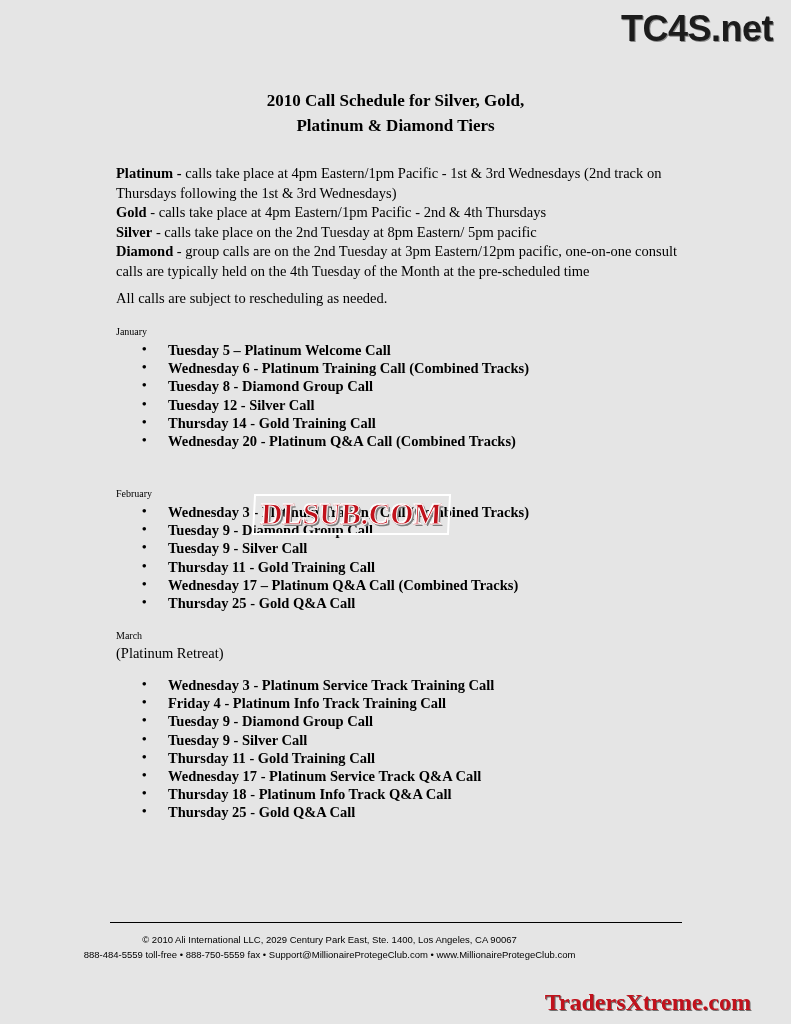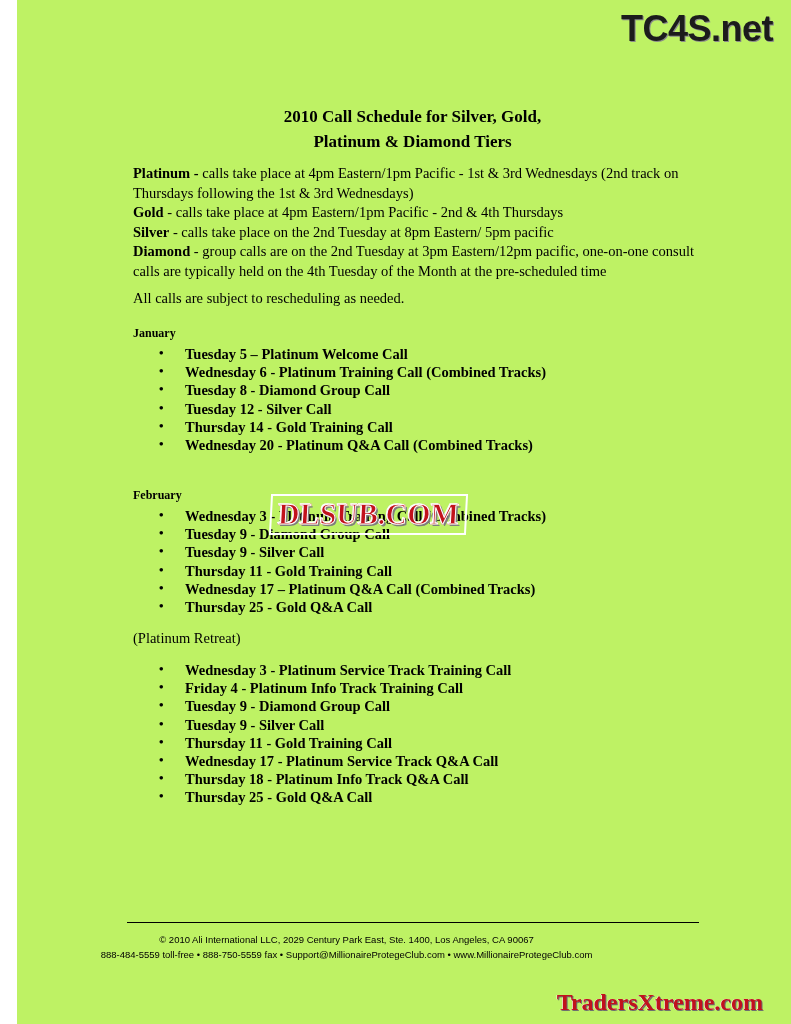--- a/index.html
+++ b/index.html
@@ -11,41 +11,40 @@
     width: 791px;
     height: 1024px;
     position: relative;
     font-family: "Liberation Serif", serif;
     color: #000000;
     overflow: hidden;
   }
   .page {
     position: absolute;
     inset: 0;
-    background: #bef264;
-    margin-left: 17px;
+    background: #e5e5e5;
   }
 
   
   .tc4s {
     position: absolute;
     top: 8px;
     right: 18px;
     font-family: "Liberation Sans", sans-serif;
     font-weight: bold;
     font-size: 36px;
     color: #1c1c1c;
     letter-spacing: -0.5px;
     text-shadow: 1px 1px 0 #8a8a8a;
   }
 
   
   .doc-title {
     position: absolute;
-    top: 104px;
+    top: 88px;
     left: 0;
     width: 791px;
     text-align: center;
     font-family: "Liberation Serif", serif;
     font-weight: bold;
     font-size: 17px;
     line-height: 25px;
   }
   .doc-title .line2 { display: block; }
 
@@ -69,22 +68,22 @@
     font-size: 14.5px;
   }
 
   
   .month {
     position: absolute;
     left: 116px;
     width: 600px;
   }
   .month-name {
-    font-weight: bold;
-    font-size: 12px;
+    font-weight: normal;
+    font-size: 10px;
     margin: 0 0 4px 0;
   }
   .month-sub {
     font-size: 14.5px;
     margin: 0 0 6px 0;
   }
   ul.calls {
     list-style: none;
     margin: 0;
     padding: 0;
@@ -151,21 +150,21 @@
     width: 659px;
     text-align: center;
     font-family: "Liberation Sans", sans-serif;
     font-size: 9.5px;
     line-height: 15px;
     color: #000000;
   }
 
   .traders {
     position: absolute;
-    right: 28px;
+    right: 40px;
     bottom: 8px;
     font-family: "Liberation Serif", serif;
     font-weight: bold;
     font-size: 24px;
     color: #c1121c;
     text-shadow: 1px 1px 0 #6f6f6f, -0.5px -0.5px 0 #ffffff;
   }
 </style>
 </head>
 <body>
@@ -214,20 +213,21 @@
       <li>Wednesday 3 - Platinum Training Call (Combined Tracks)</li>
       <li>Tuesday 9 - Diamond Group Call</li>
       <li>Tuesday 9 - Silver Call</li>
       <li>Thursday 11 - Gold Training Call</li>
       <li>Wednesday 17 – Platinum Q&amp;A Call (Combined Tracks)</li>
       <li>Thursday 25 - Gold Q&amp;A Call</li>
     </ul>
   </div>
 
   <div class="month" id="month-march">
+    <p class="month-name">March</p>
     <p class="month-sub">(Platinum Retreat)</p>
     <ul class="calls">
       <li>Wednesday 3 - Platinum Service Track Training Call</li>
       <li>Friday 4 - Platinum Info Track Training Call</li>
       <li>Tuesday 9 - Diamond Group Call</li>
       <li>Tuesday 9 - Silver Call</li>
       <li>Thursday 11 - Gold Training Call</li>
       <li>Wednesday 17 - Platinum Service Track Q&amp;A Call</li>
       <li>Thursday 18 - Platinum Info Track Q&amp;A Call</li>
       <li>Thursday 25 - Gold Q&amp;A Call</li>

